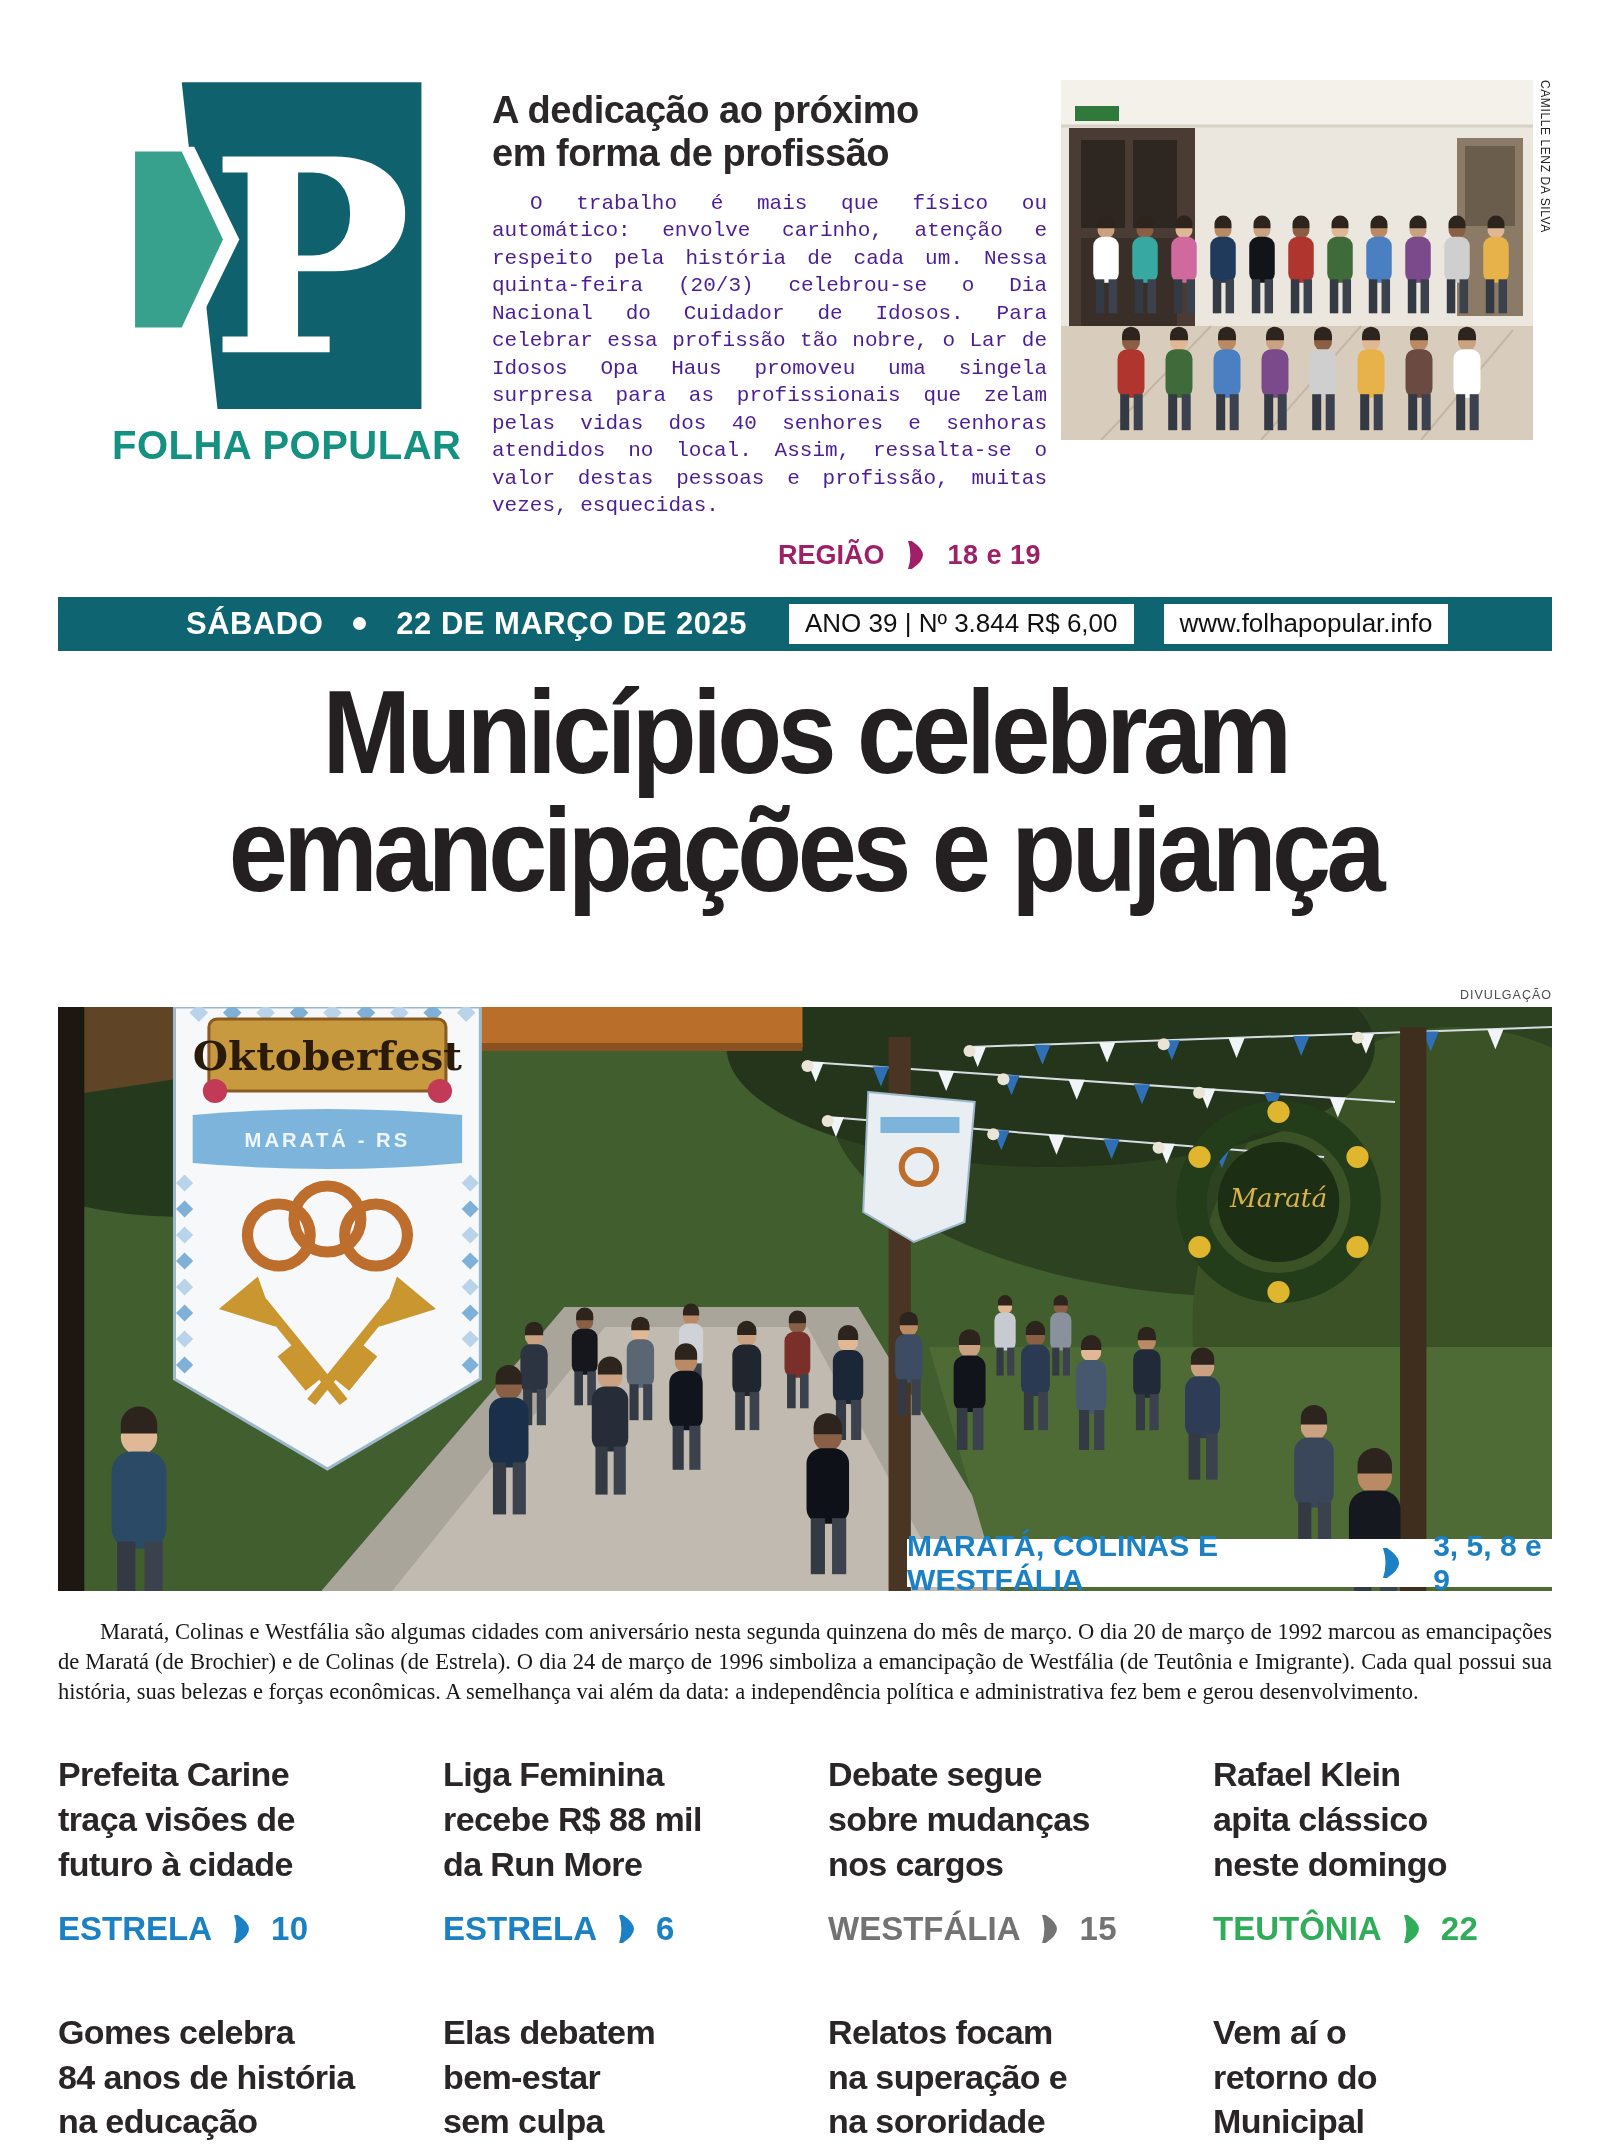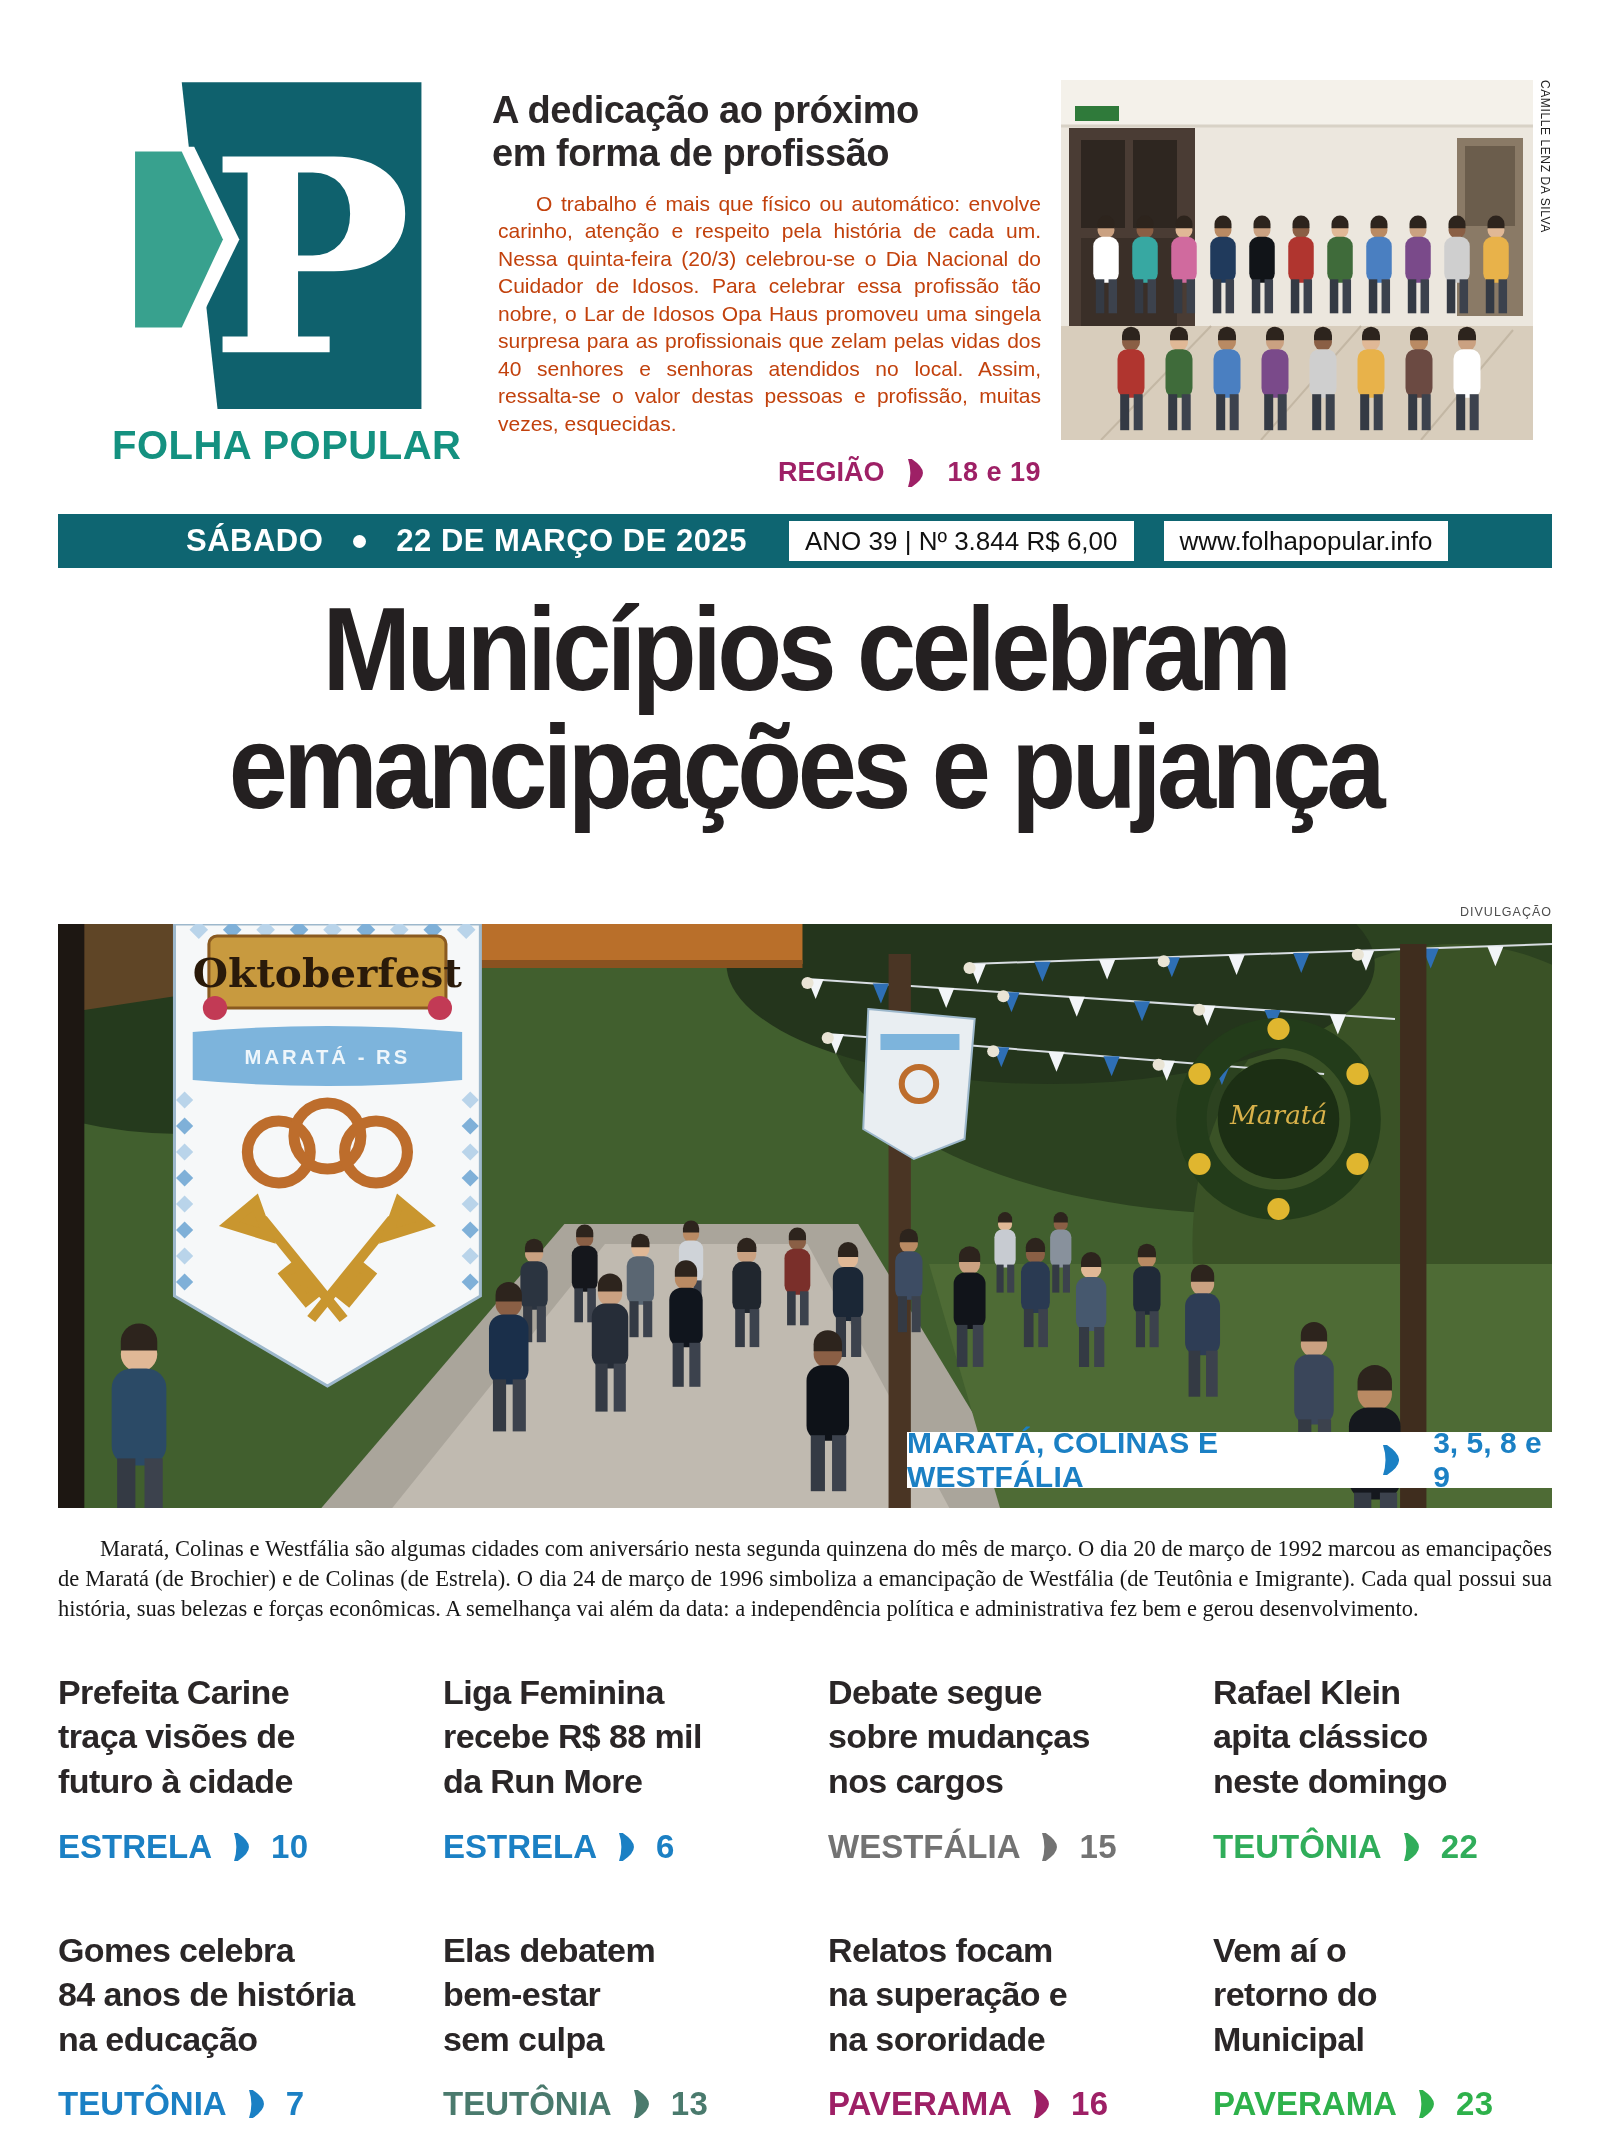--- a/index.html
+++ b/index.html
@@ -7,22 +7,22 @@
         font-family:"Liberation Sans",sans-serif;color:#262223;}
   .inner{padding:55px 58px 0 58px;}
 
   
   .topzone{display:flex;align-items:flex-start;}
   .logo-col{width:412px;flex:0 0 412px;}
   .wordmark{font-size:40px;font-weight:800;letter-spacing:.5px;margin:6px 0 0 54px;}
   .topstory{flex:1;padding:34px 14px 0 22px;}
   .topstory h2{margin:0 0 14px 0;font-size:38px;line-height:1.14;font-weight:800;
                letter-spacing:-.5px;color:#2b2728;white-space:pre-line;}
-  .topstory p{margin:6px;font-family:Liberation Sans, sans-serif;font-size:21px;line-height:1.31;
-              text-align:justify;text-indent:38px;color:#c2410c;}
+  .topstory p{margin:0;font-family:Liberation Mono, monospace;font-size:21px;line-height:1.31;
+              text-align:justify;text-indent:38px;color:#4c1d95;}
   .kicker{display:flex;align-items:center;gap:24px;font-weight:800;}
   .topstory .kicker{justify-content:flex-end;margin-top:20px;font-size:27px;padding-right:6px;}
   .kicker .arrow{width:15px;height:28px;flex:0 0 auto;}
   .kicker-page{letter-spacing:.5px;}
   .photo-col{width:472px;flex:0 0 472px;padding-top:25px;}
   .photo-frame{width:472px;height:360px;overflow:hidden;background:#e8e3da;}
   .vcredit{writing-mode:vertical-rl;font-size:12px;letter-spacing:.6px;color:#222;
            height:360px;margin-top:25px;padding-left:5px;display:flex;align-items:center;}
 
   
@@ -37,21 +37,21 @@
 
   
   .mainline{margin-top:22px;text-align:center;font-size:118px;line-height:1.0;font-weight:800;
             letter-spacing:-5px;color:#242021;white-space:pre-line;
             transform:scaleX(.9);transform-origin:50% 50%;}
   .credit-right{margin-top:30px;text-align:right;font-size:12.5px;letter-spacing:1px;color:#4d4d4d;}
 
   
   .mainphoto{position:relative;margin-top:5px;height:584px;background:#3a5228;overflow:hidden;}
   .mainphoto svg{display:block;width:100%;height:100%;}
-  .caption-bar{position:absolute;right:0;bottom:20px;width:645px;height:56px;background:#fff;
+  .caption-bar{position:absolute;right:0;bottom:4px;width:645px;height:48px;background:#fff;
                display:flex;align-items:center;justify-content:center;gap:34px;}
   .caption-bar .lbl{font-size:30px;font-weight:800;letter-spacing:.2px;}
   .caption-bar .arrow{width:18px;height:32px;}
   .caption-bar .pgs{font-size:30px;font-weight:800;}
 
   
   .lead{margin-top:26px;font-family:"Liberation Serif",serif;font-size:22.5px;line-height:1.33;
         text-align:justify;text-indent:42px;color:#181818;}
 
   

